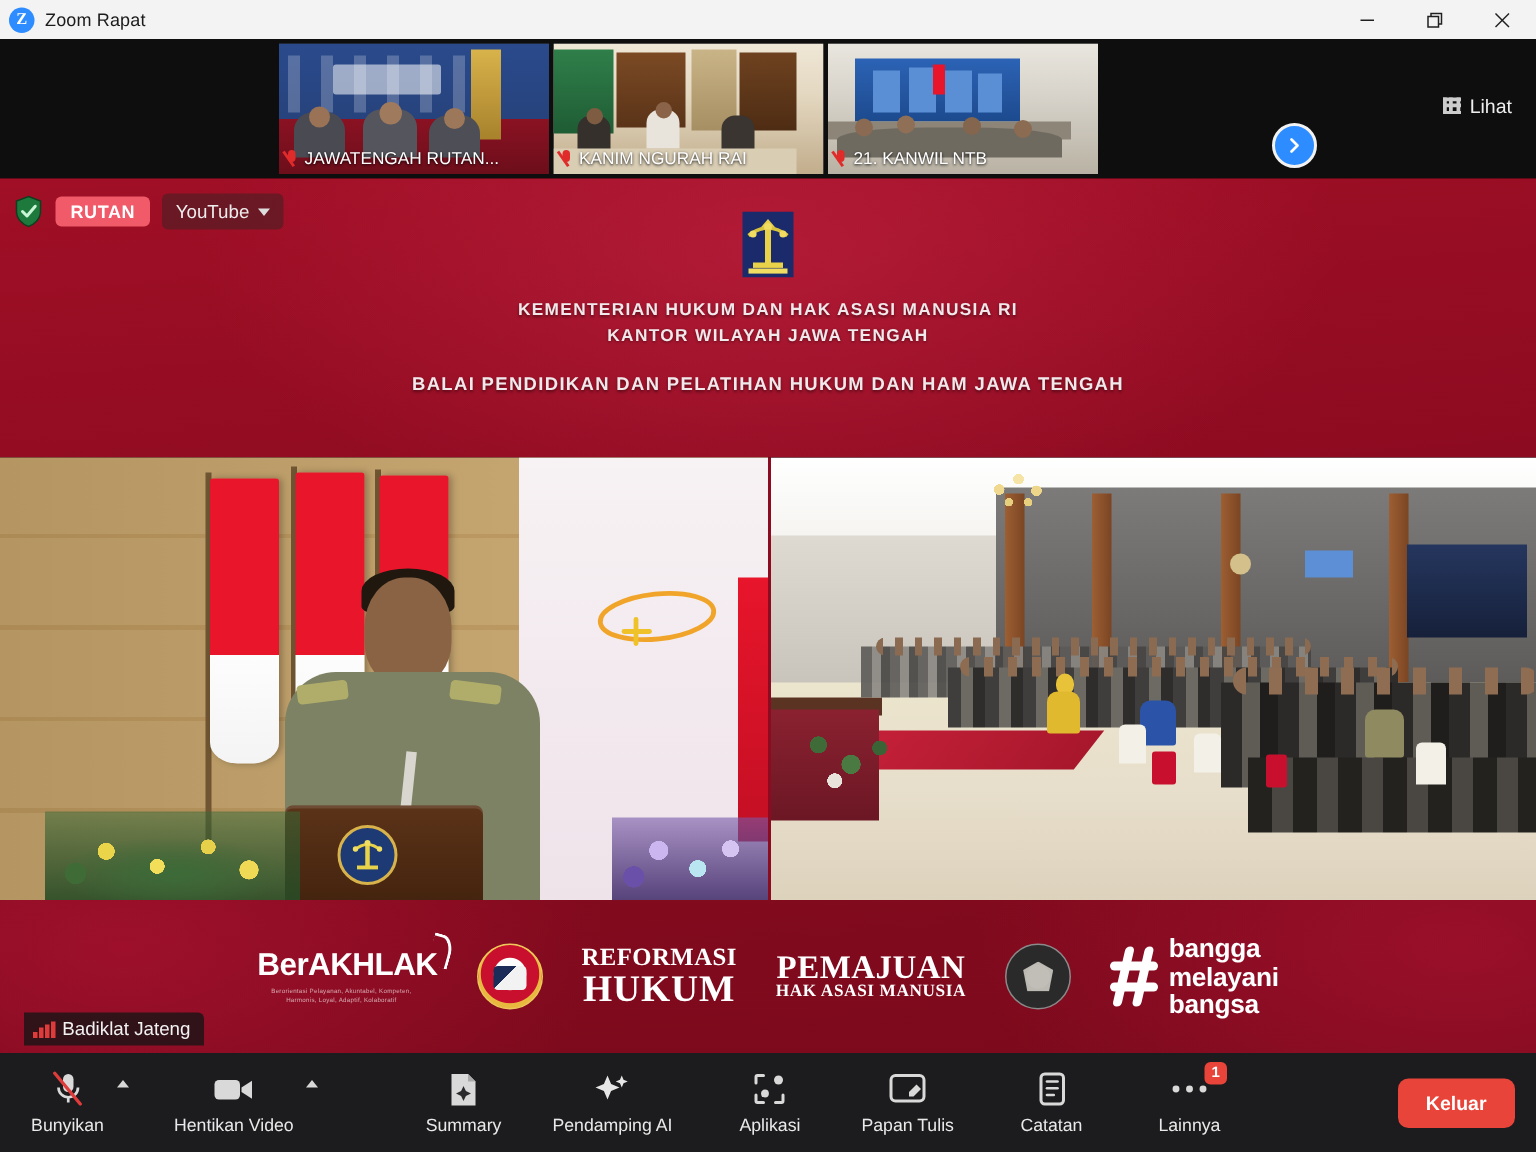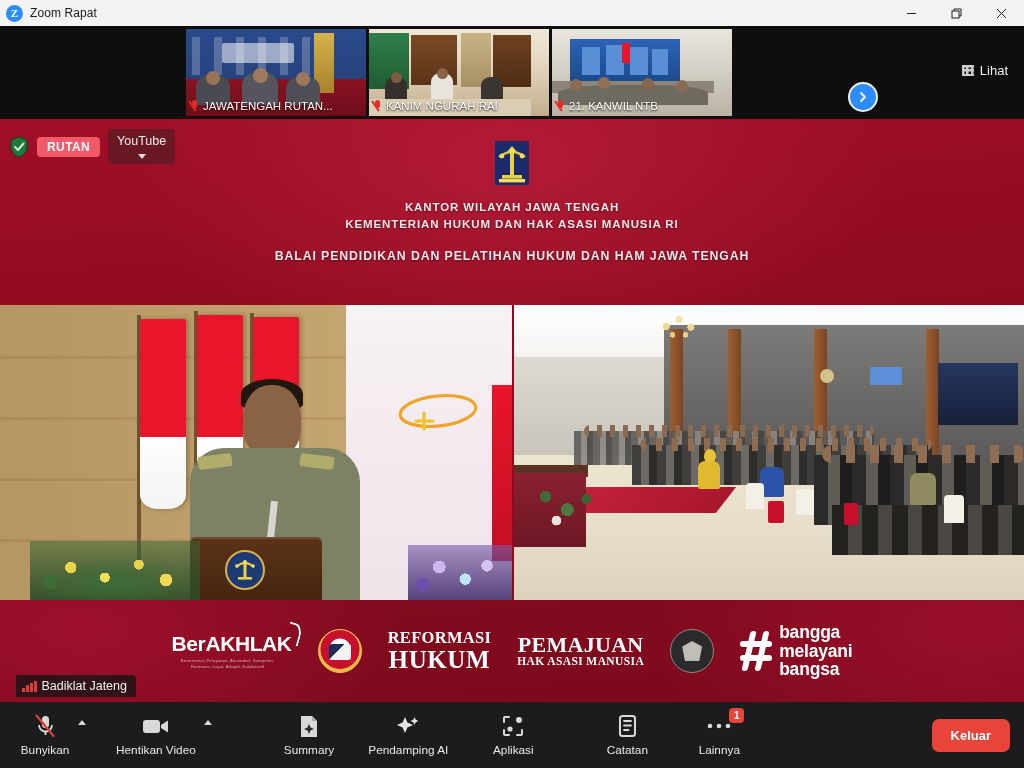--- a/index.html
+++ b/index.html
@@ -107,21 +107,21 @@
     display: flex; align-items: center; justify-content: center;
   }
   .shield svg { display:block; }
   .live-pill {
     background: #f05a69; color: #fff; font-size: 12px; font-weight: bold;
     padding: 3px 10px; border-radius: 4px; letter-spacing: .4px;
   }
   .yt-pill {
     background: rgba(75,30,35,.62); color: #ededed; font-size: 12.5px;
     padding: 5px 9px; border-radius: 4px;
-    display: flex; align-items: center; gap: 6px; flex-direction: column;
+    display: flex; align-items: center; gap: 6px;
   }
   .caret-d { width: 0; height: 0; border-left: 4px solid transparent;
              border-right: 4px solid transparent; border-top: 5px solid #ddd; }
 
   
   .slide-head {
     position: absolute; top: 22px; left: 0; width: 1024px;
     display: flex; flex-direction: column; align-items: center; z-index: 5;
   }
   .kem-logo { width: 38px; height: 44px; margin-bottom: 14px; }
@@ -516,22 +516,22 @@
         <path d="M19 5 L13 12 H25 Z" fill="#e8d24a"></path>
         <path d="M6 16 Q19 6 32 16" stroke="#d8c33e" stroke-width="2.4" fill="none"></path>
         <circle cx="9" cy="15" r="2.4" fill="#f0dd62"></circle>
         <circle cx="19" cy="10.5" r="2.6" fill="#f0dd62"></circle>
         <circle cx="29" cy="15" r="2.4" fill="#f0dd62"></circle>
         <rect x="17" y="12" width="4" height="24" fill="#e8d24a"></rect>
         <rect x="9" y="34" width="20" height="3.6" fill="#e8d24a"></rect>
         <rect x="6" y="38" width="26" height="3.4" fill="#f0dd62"></rect>
       </svg>
       <div class="slide-lines">
+        <div class="slide-line">KEMENTERIAN HUKUM DAN HAK ASASI MANUSIA RI</div>
         <div class="slide-line">KANTOR WILAYAH JAWA TENGAH</div>
-        <div class="slide-line">KEMENTERIAN HUKUM DAN HAK ASASI MANUSIA RI</div>
         <div class="slide-line l3">BALAI PENDIDIKAN DAN PELATIHAN HUKUM DAN HAM JAWA TENGAH</div>
       </div>
     </div>
 
     <svg class="annot" width="96" height="48" viewBox="0 0 96 48">
       <ellipse cx="46" cy="24" rx="38" ry="15" fill="none" stroke="#f0a52a" stroke-width="3.2" stroke-linecap="round" transform="rotate(-6 46 24)"></ellipse>
       <line x1="32" y1="26" x2="32" y2="42" stroke="#f0c22a" stroke-width="3.2" stroke-linecap="round"></line>
       <line x1="24" y1="34" x2="41" y2="34" stroke="#f0c22a" stroke-width="3.2" stroke-linecap="round"></line>
     </svg>
 
@@ -735,20 +735,29 @@
           <path d="M16 21 H20 a1 1 0 0 0 1 -1 V16" stroke="#d9d9d9" stroke-width="2" fill="none" stroke-linecap="round"></path>
           <circle cx="18" cy="6" r="3" fill="#d9d9d9"></circle>
           <circle cx="9" cy="15" r="2.6" fill="#d9d9d9"></circle>
         </svg>
       </span>
       <span class="tool-label">Aplikasi</span>
     </div>
 
     <div style="width:24px"></div>
 
+    <div class="tool">
+      <span class="tool-ico">
+        <svg width="26" height="22" viewBox="0 0 26 22">
+          <rect x="2" y="2" width="22" height="17" rx="3" fill="none" stroke="#d9d9d9" stroke-width="2"></rect>
+          <path d="M19 8 l3 3 -5 5 H14 v-3 Z" fill="#d9d9d9"></path>
+        </svg>
+      </span>
+      <span class="tool-label">Papan Tulis</span>
+    </div>
 
     <div style="width:28px"></div>
 
     <div class="tool">
       <span class="tool-ico">
         <svg width="22" height="24" viewBox="0 0 22 24">
           <rect x="4" y="2" width="15" height="20" rx="2.5" fill="none" stroke="#d9d9d9" stroke-width="2"></rect>
           <line x1="8" y1="7" x2="15" y2="7" stroke="#d9d9d9" stroke-width="1.8" stroke-linecap="round"></line>
           <line x1="8" y1="11.5" x2="15" y2="11.5" stroke="#d9d9d9" stroke-width="1.8" stroke-linecap="round"></line>
           <line x1="8" y1="16" x2="12.5" y2="16" stroke="#d9d9d9" stroke-width="1.8" stroke-linecap="round"></line>

